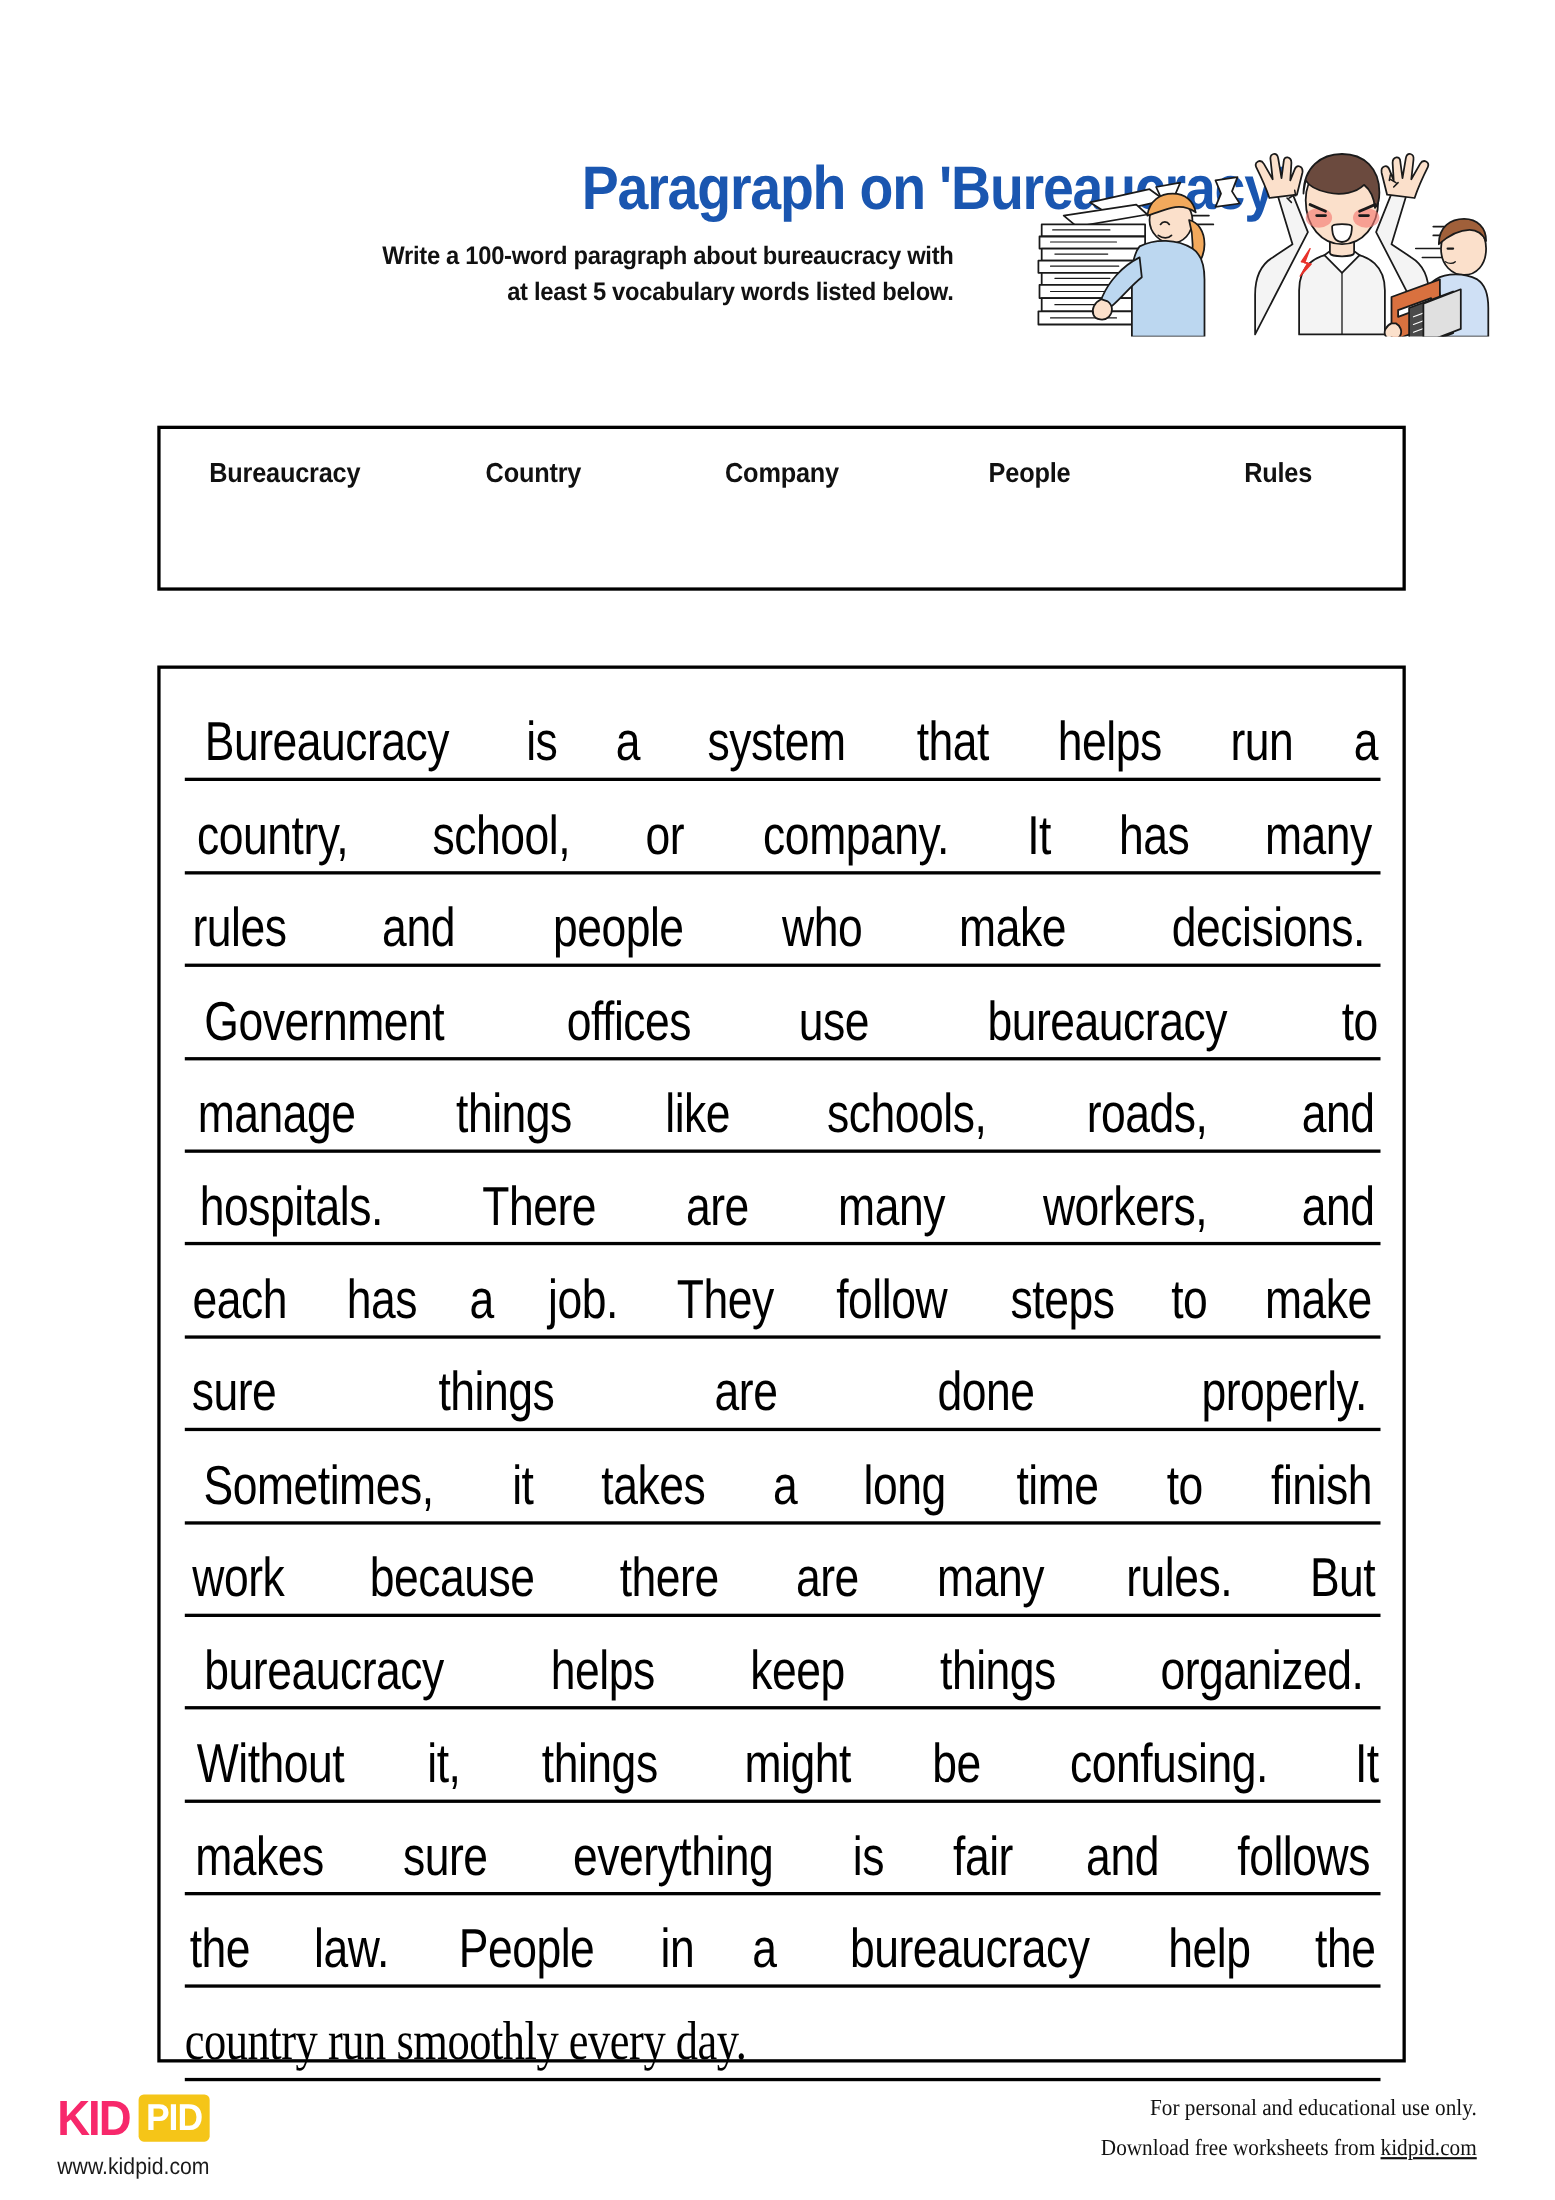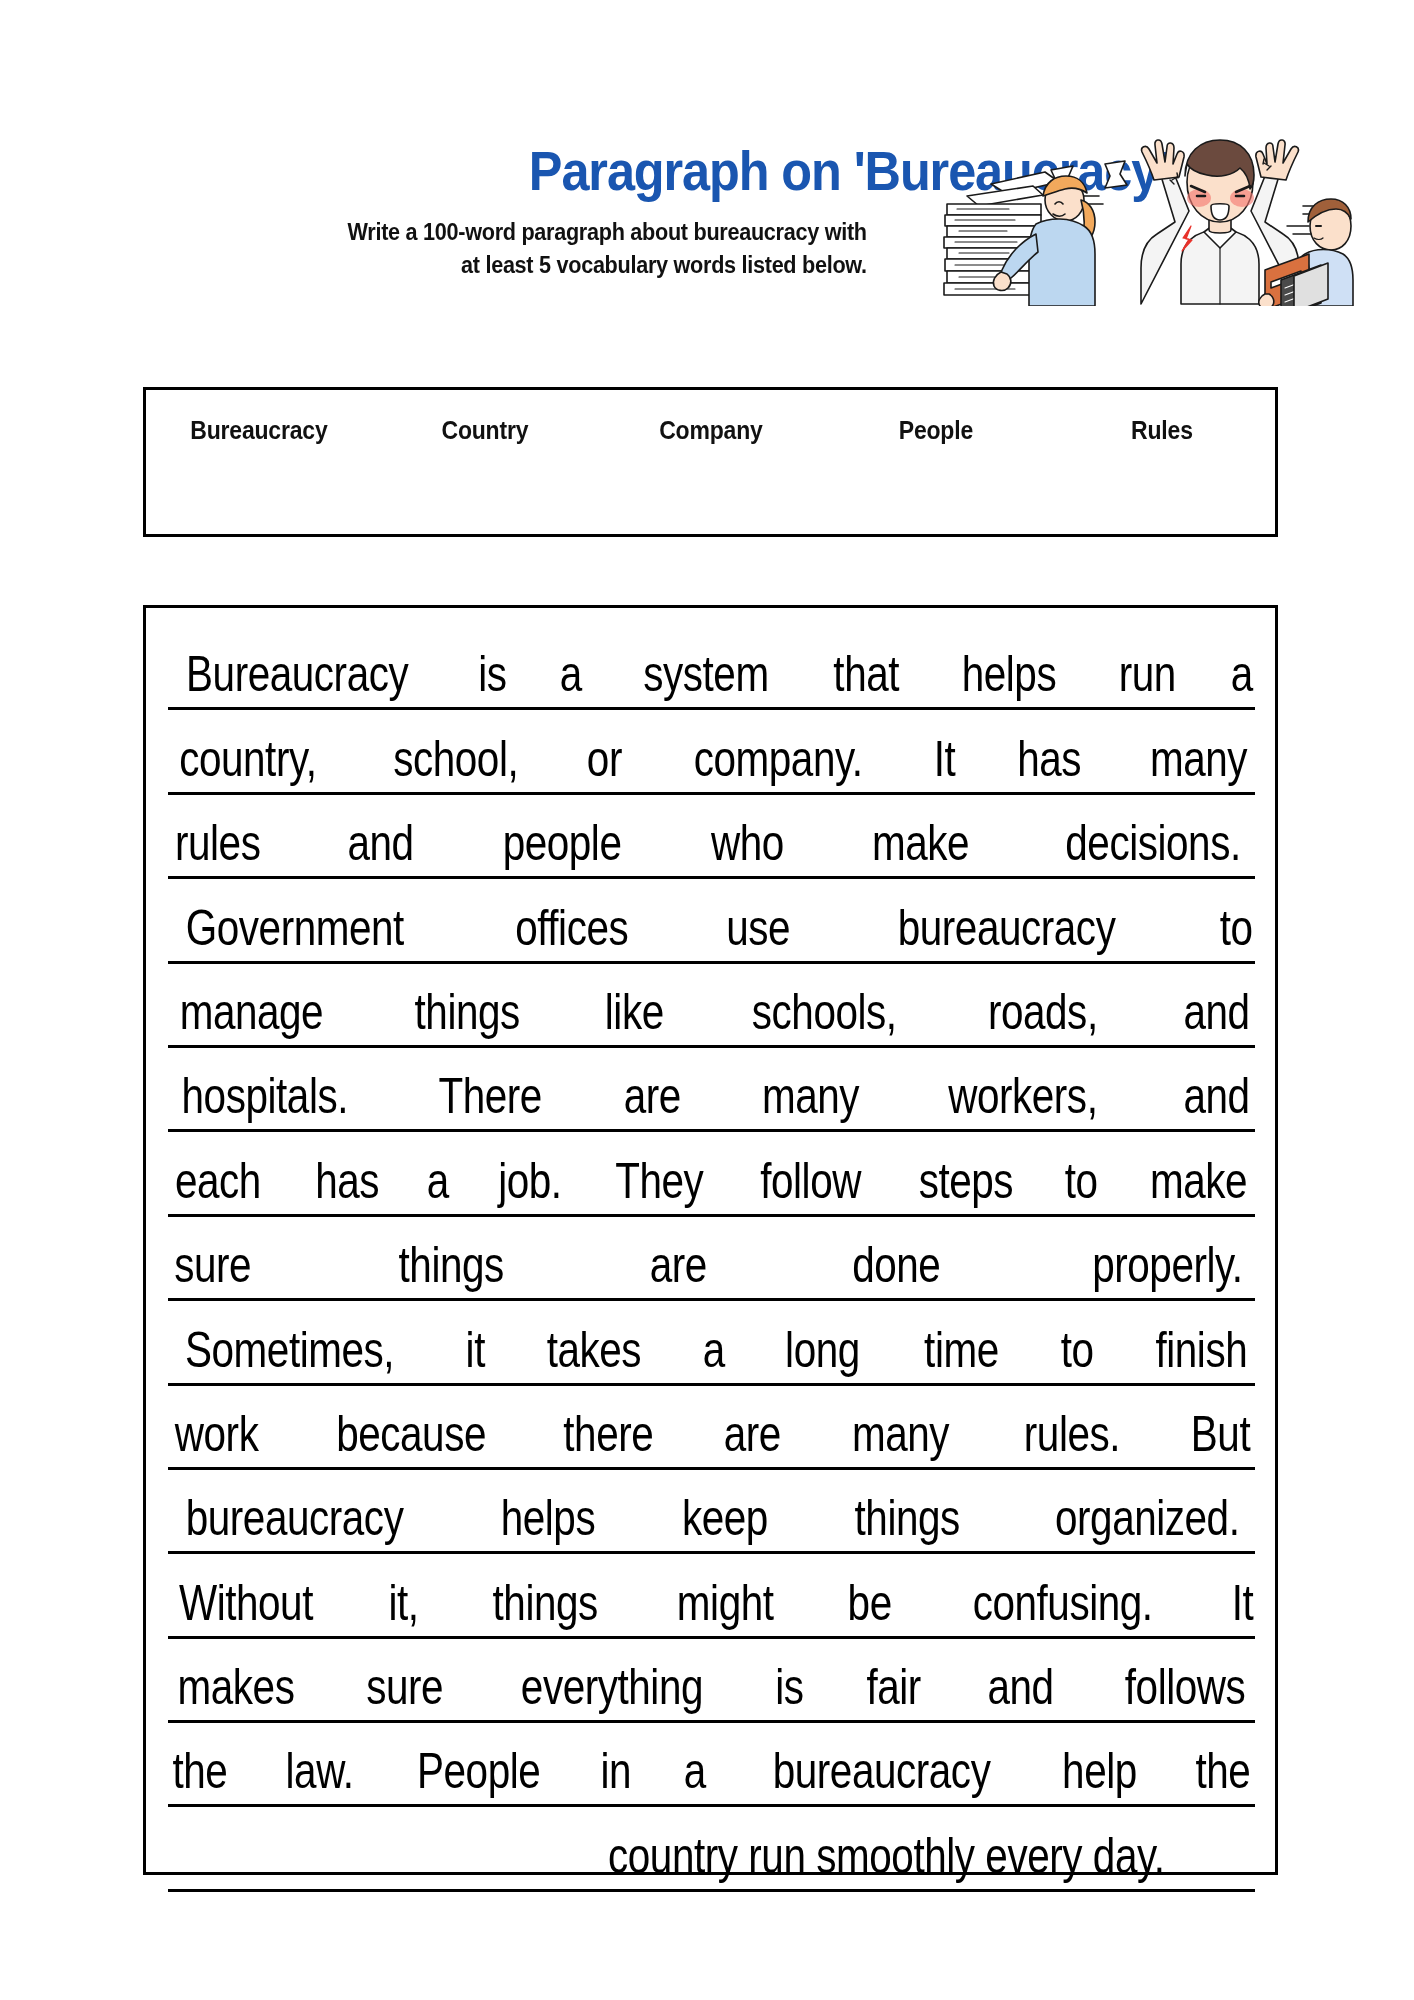--- a/index.html
+++ b/index.html
@@ -102,21 +102,21 @@
     font-family:"Liberation Sans", sans-serif;
     font-weight:normal;
     font-size:47px;
     line-height:58px;
     color:#000;
     letter-spacing:-0.5px;
     white-space:pre;
     padding-bottom:2px;
   }
   .para-line.justify { justify-content:space-between; }
-  .para-line.left { justify-content:flex-end; }
+  .para-line.left { justify-content:flex-start;font-family:Liberation Serif, serif; }
   .para-line > span {
     display:inline-block;
     transform:scaleX(0.86) scaleY(1.06);
     transform-origin:left bottom;
   }
   .para-line.justify > span { transform-origin:center bottom; }
 
   
   .footer { position:absolute; left:0; top:1900px; width:1414px; height:100px; }
 
@@ -316,14 +316,27 @@
         <div class="para-line justify"><span>Sometimes,</span><span>it</span><span>takes</span><span>a</span><span>long</span><span>time</span><span>to</span><span>finish</span></div>
         <div class="para-line justify"><span>work</span><span>because</span><span>there</span><span>are</span><span>many</span><span>rules.</span><span>But</span></div>
         <div class="para-line justify"><span>bureaucracy</span><span>helps</span><span>keep</span><span>things</span><span>organized.</span></div>
         <div class="para-line justify"><span>Without</span><span>it,</span><span>things</span><span>might</span><span>be</span><span>confusing.</span><span>It</span></div>
         <div class="para-line justify"><span>makes</span><span>sure</span><span>everything</span><span>is</span><span>fair</span><span>and</span><span>follows</span></div>
         <div class="para-line justify"><span>the</span><span>law.</span><span>People</span><span>in</span><span>a</span><span>bureaucracy</span><span>help</span><span>the</span></div>
         <div class="para-line left"><span>country run smoothly every day.</span></div>
       </div>
   </div>
 
+  <div class="footer">
+    <div class="logo-wrap">
+      <div class="logo-mark">
+        <span class="logo-kid">KID</span>
+        <span class="logo-pid">PID</span>
+      </div>
+      <div class="logo-url">www.kidpid.com</div>
+    </div>
+    <div class="credit">
+      <div>For personal and educational use only.</div>
+      <div><span>Download free worksheets from </span><span class="link">kidpid.com</span></div>
+    </div>
+  </div>
 
 </div>
 
 </body></html>

